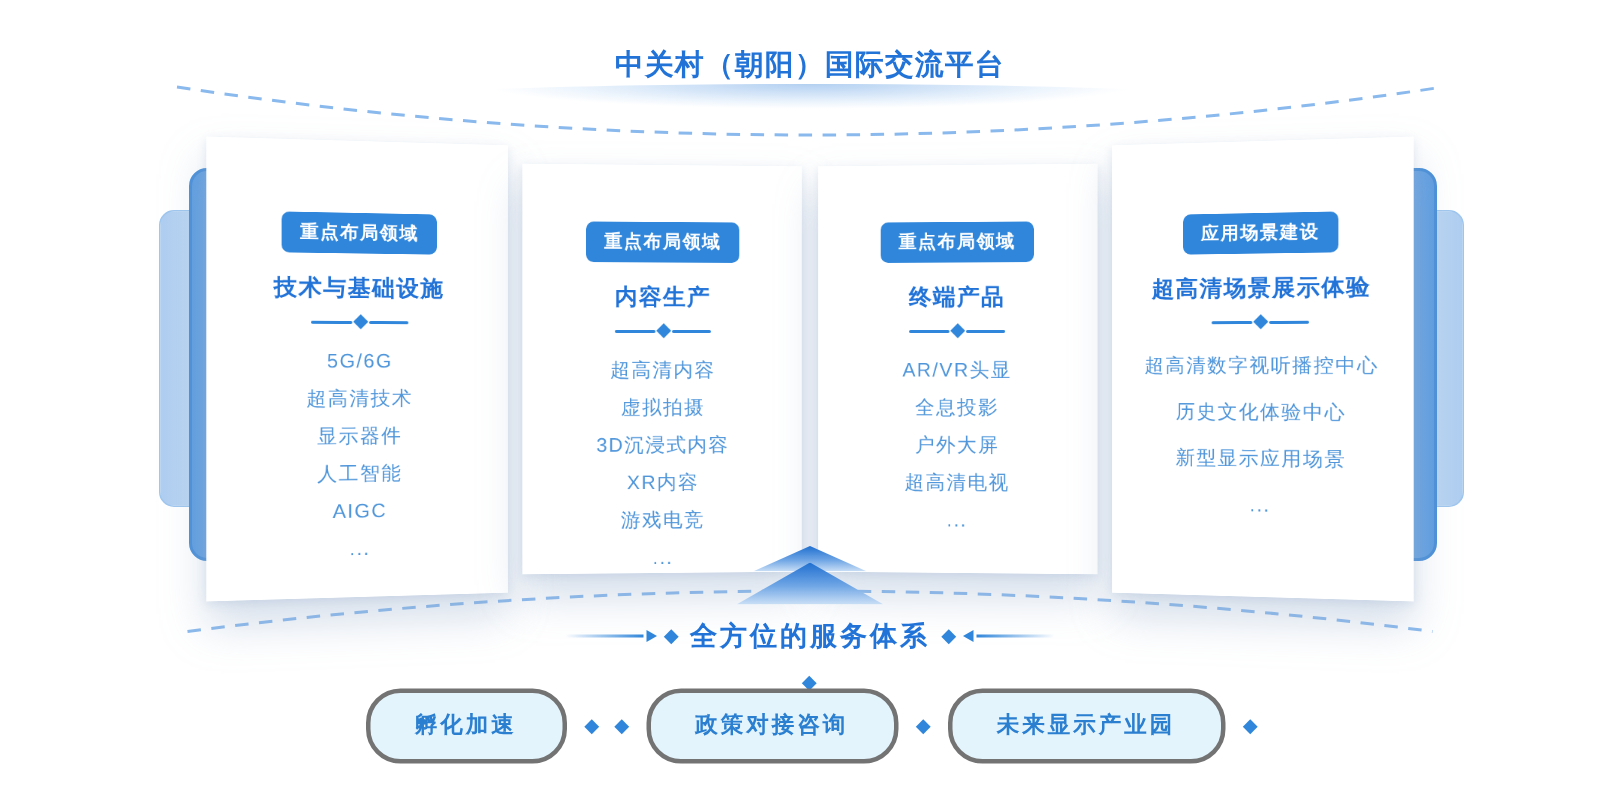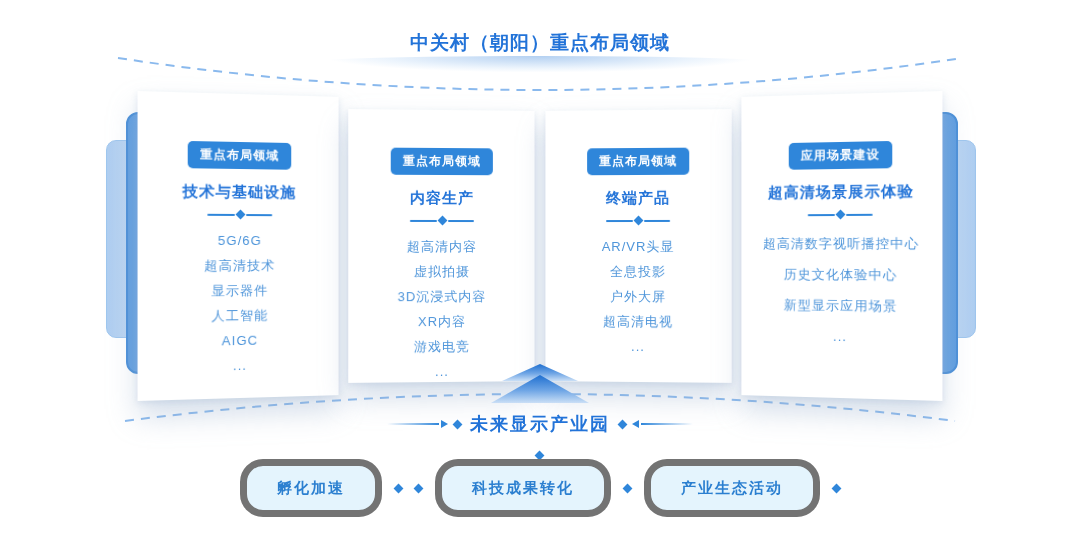--- a/index.html
+++ b/index.html
@@ -99,28 +99,28 @@
   .arrow-r{width:0;height:0;border-left:7px solid #2f86da;border-top:4px solid transparent;border-bottom:4px solid transparent;margin-left:-4px;}
   .arrow-l{width:0;height:0;border-right:7px solid #2f86da;border-top:4px solid transparent;border-bottom:4px solid transparent;margin-right:-4px;}
   .mini-dia{position:absolute;left:536px;top:452px;z-index:4;}
   
   .pills{
     position:absolute;top:459px;left:0;width:100%;z-index:4;
     display:flex;align-items:center;justify-content:center;gap:13px;
   }
   .pill{
     height:44px;line-height:44px;padding:0 30px;border-radius:23px;
-    background:#e4f4fd;border:7px solid #737373;
+    background:#e4f4fd;border:3px solid #737373;
     font-size:15px;font-weight:bold;color:#2b7fd0;letter-spacing:2px;
   }
 </style>
 </head>
 <body>
 
-<div class="page-title">中关村（朝阳）重点布局领域</div>
+<div class="page-title">中关村（朝阳）国际交流平台</div>
 <div class="title-glow"></div>
 
 <svg class="arcs" width="1080" height="540">
   <path d="M 118 58 Q 540 122 962 58" fill="none" stroke="#8ab9ed" stroke-width="2" stroke-dasharray="9 7"></path>
   <path d="M 125 421 Q 540 367 955 421" fill="none" stroke="#8ab9ed" stroke-width="2" stroke-dasharray="9 7"></path>
 </svg>
 
 <div class="panel panel-light-left"></div>
 <div class="panel panel-dark-left"></div>
 <div class="panel panel-light-right"></div>
@@ -205,31 +205,31 @@
 <div class="chevron chevron-bottom">
     <div class="tri tri-big"></div>
   </div>
 
 <div class="services-heading">
   <span class="deco">
     <span class="line-l"></span>
       <span class="arrow-r"></span>
       <span class="dia"></span>
   </span>
-  <span class="services-title">未来显示产业园</span>
+  <span class="services-title">全方位的服务体系</span>
   <span class="deco">
     <span class="dia"></span>
       <span class="arrow-l"></span>
       <span class="line-r"></span>
   </span>
 </div>
 
 <span class="dia mini-dia"></span>
 
 <div class="pills">
   <span class="pill">孵化加速</span>
   <span class="dia"></span>
   <span class="dia"></span>
-  <span class="pill">科技成果转化</span>
-  <span class="dia"></span>
-  <span class="pill">产业生态活动</span>
+  <span class="pill">政策对接咨询</span>
+  <span class="dia"></span>
+  <span class="pill">未来显示产业园</span>
   <span class="dia"></span>
 </div>
 
 </body></html>

